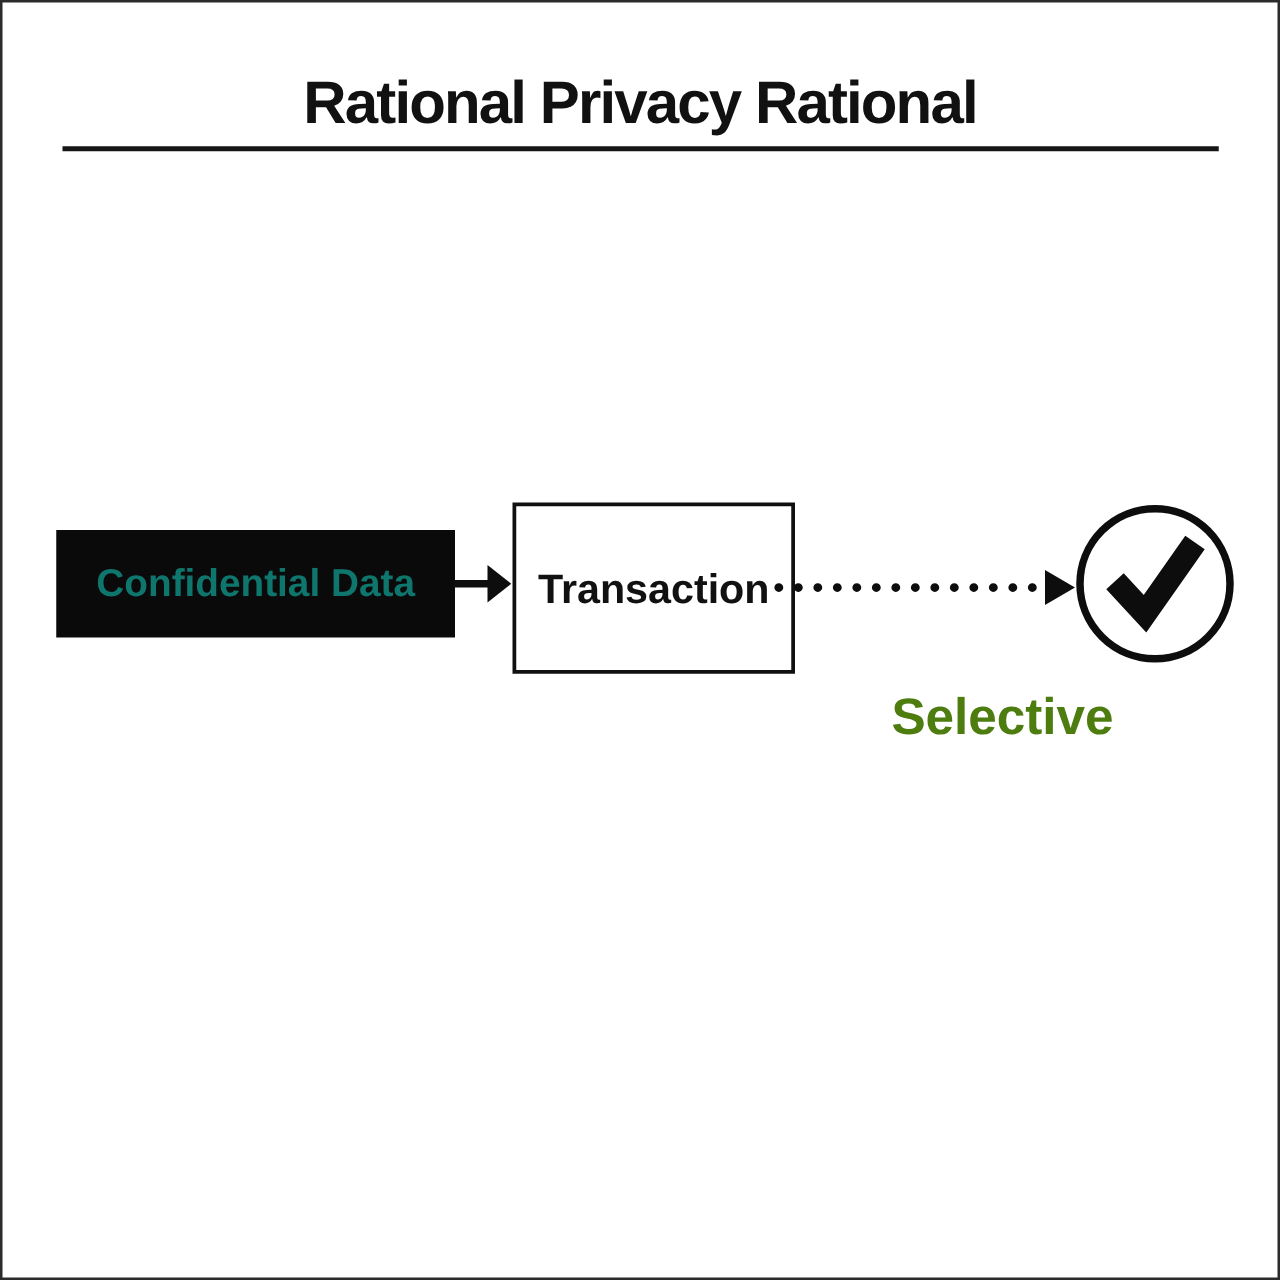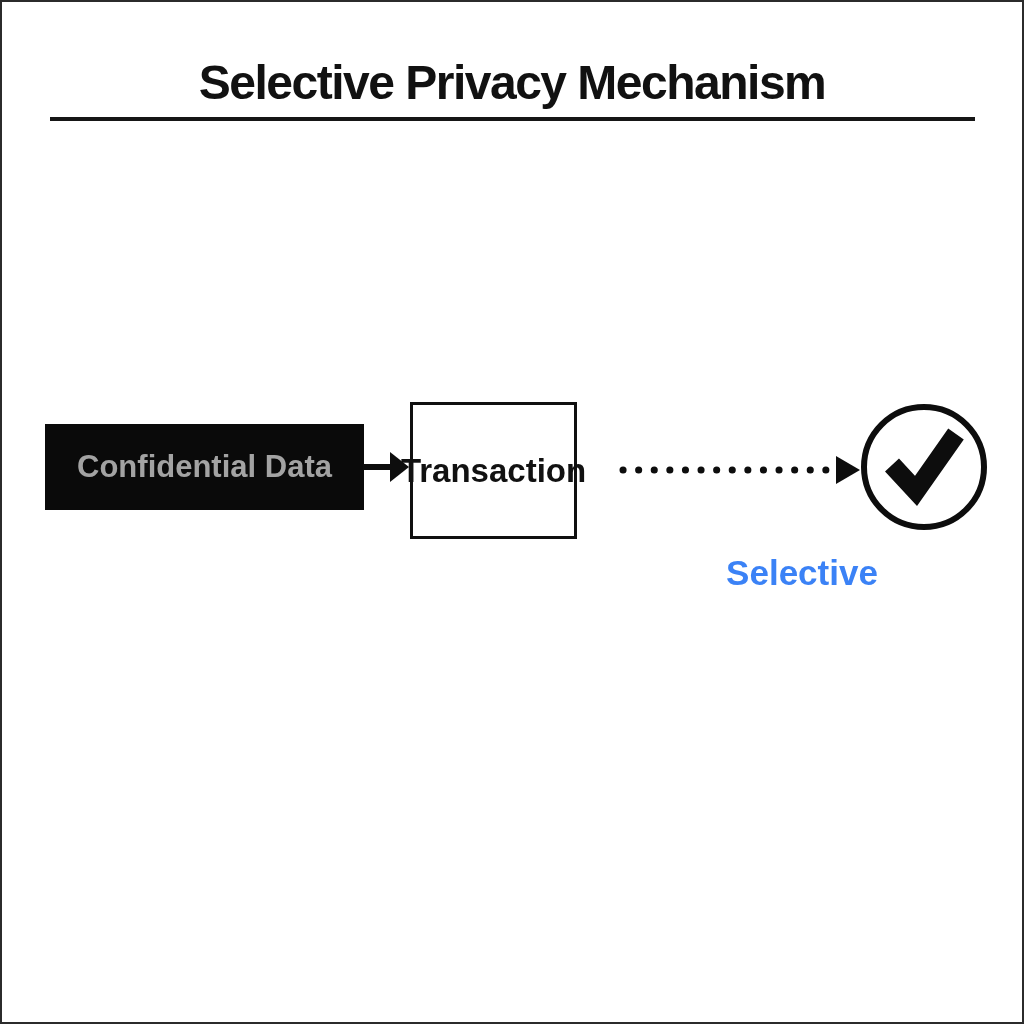--- a/index.html
+++ b/index.html
@@ -43,60 +43,60 @@
     font-weight: bold;
     box-sizing: border-box;
     white-space: nowrap;
   }
   .node-dark {
     left: 43px;
     top: 422px;
     width: 319px;
     height: 86px;
     background: #0a0a0a;
-    color: #a3a3a3;
+    color: #0f766e;
     font-size: 31px;
   }
   .node-outline {
     left: 408px;
     top: 400px;
-    width: 167px;
+    width: 226px;
     height: 137px;
     background: #ffffff;
     border: 3px solid #101010;
     color: #111111;
     font-size: 33px;
   }
   .overlay {
     position: absolute;
     left: 0;
     top: 0;
     width: 1024px;
     height: 1024px;
     pointer-events: none;
   }
   .disclosure-caption {
     position: absolute;
     left: 800px;
     top: 548px;
     transform: translateX(-50%);
     text-align: center;
-    font-size: 35px;
+    font-size: 41px;
     font-weight: bold;
     line-height: 46px;
-    color: #3b82f6;
+    color: #4d7c0f;
     white-space: nowrap;
   }
 </style>
 </head>
 <body>
 
 <div class="canvas">
 
-  <div class="title">Selective Privacy Mechanism</div>
+  <div class="title">Rational Privacy Rational</div>
   <div class="title-rule"></div>
 
   <div class="node node-dark">Confidential Data</div>
 
   <div class="node node-outline">Transaction</div>
 
   <svg class="overlay" viewBox="0 0 1024 1024" xmlns="http://www.w3.org/2000/svg">
 
     <g>
       <line x1="361" y1="465" x2="390" y2="465" stroke="#0d0d0d" stroke-width="6"></line>

